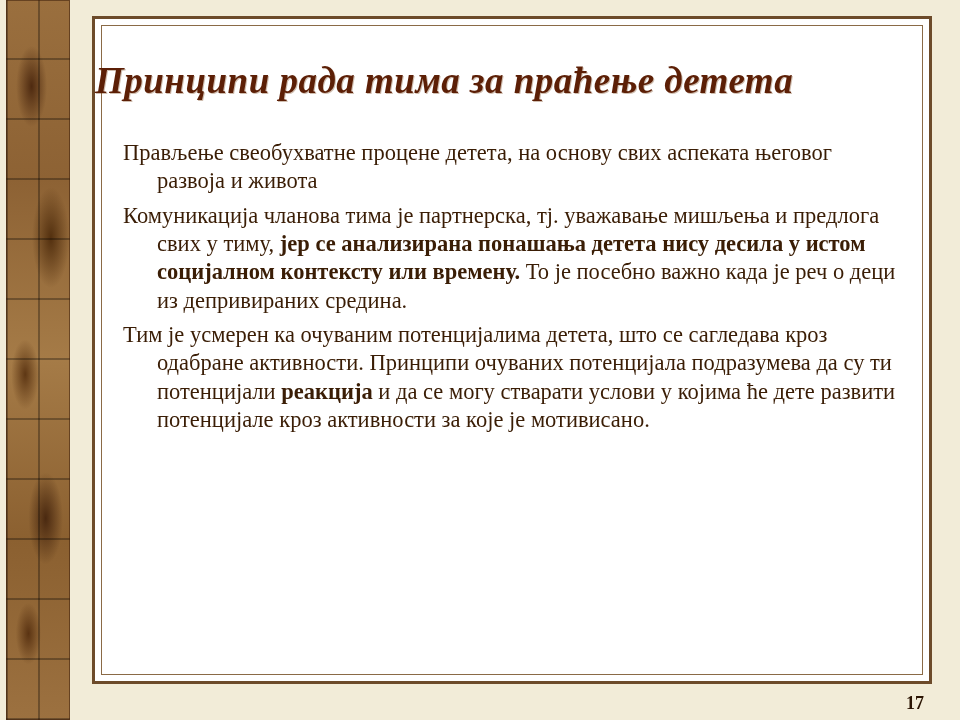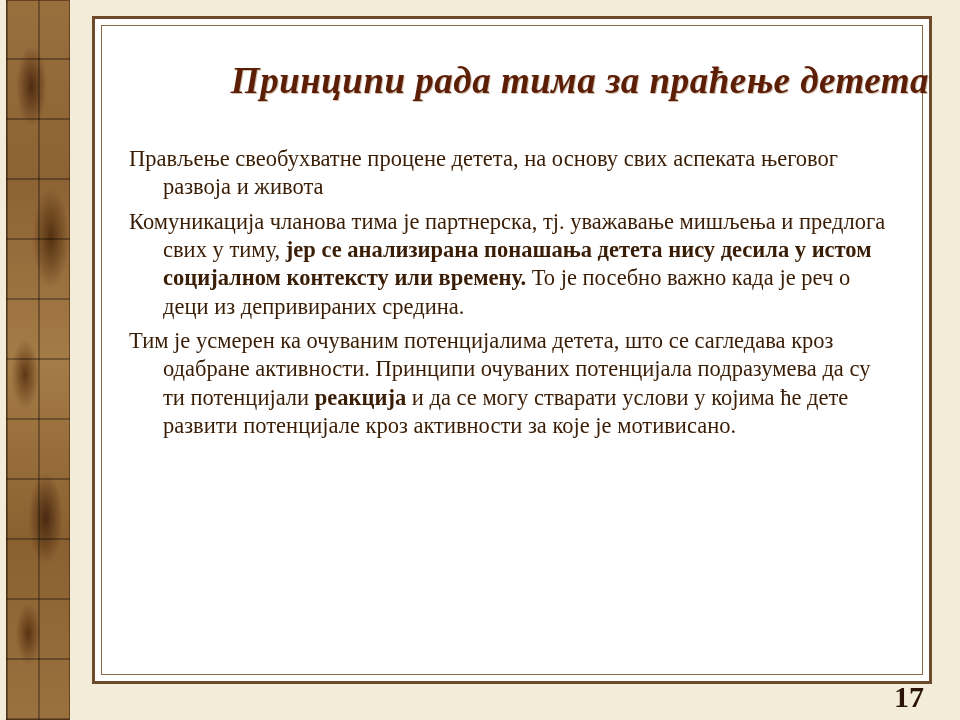--- a/index.html
+++ b/index.html
@@ -78,36 +78,36 @@
     bottom: 6px;
     border: 1px solid #8a6a46;
     box-sizing: border-box;
   }
 
   .slide-title {
     position: absolute;
     left: 0;
     right: 0;
     top: 40px;
-    text-align: right;
+    text-align: left;
     font-family: "Liberation Serif", serif;
     font-style: italic;
     font-weight: bold;
     font-size: 37px;
     color: #5c1f06;
     letter-spacing: 0.5px;
     text-shadow: 1px 1px 0 rgba(120,70,30,0.35);
   }
 
   .body-list {
     position: absolute;
     left: 28px;
     right: 26px;
     top: 120px;
-    margin: 6px;
+    margin: 0;
     padding: 0;
     list-style: none;
   }
   .body-list li {
     font-family: "Liberation Serif", serif;
     font-size: 22.5px;
     line-height: 1.26;
     color: #3a1d05;
     margin-bottom: 6px;
     padding-left: 34px;
@@ -117,21 +117,21 @@
   .bold-run {
     font-weight: bold;
   }
 
   .page-number {
     position: absolute;
     right: 36px;
     bottom: 6px;
     font-family: "Liberation Serif", serif;
     font-weight: bold;
-    font-size: 30px;
+    font-size: 18px;
     color: #2b1403;
   }
 </style>
 </head>
 <body>
 
 <div class="left-strip">
   <div class="strip-edge-left"></div>
   <div class="strip-inner"></div>
   <div class="strip-edge-right"></div>

